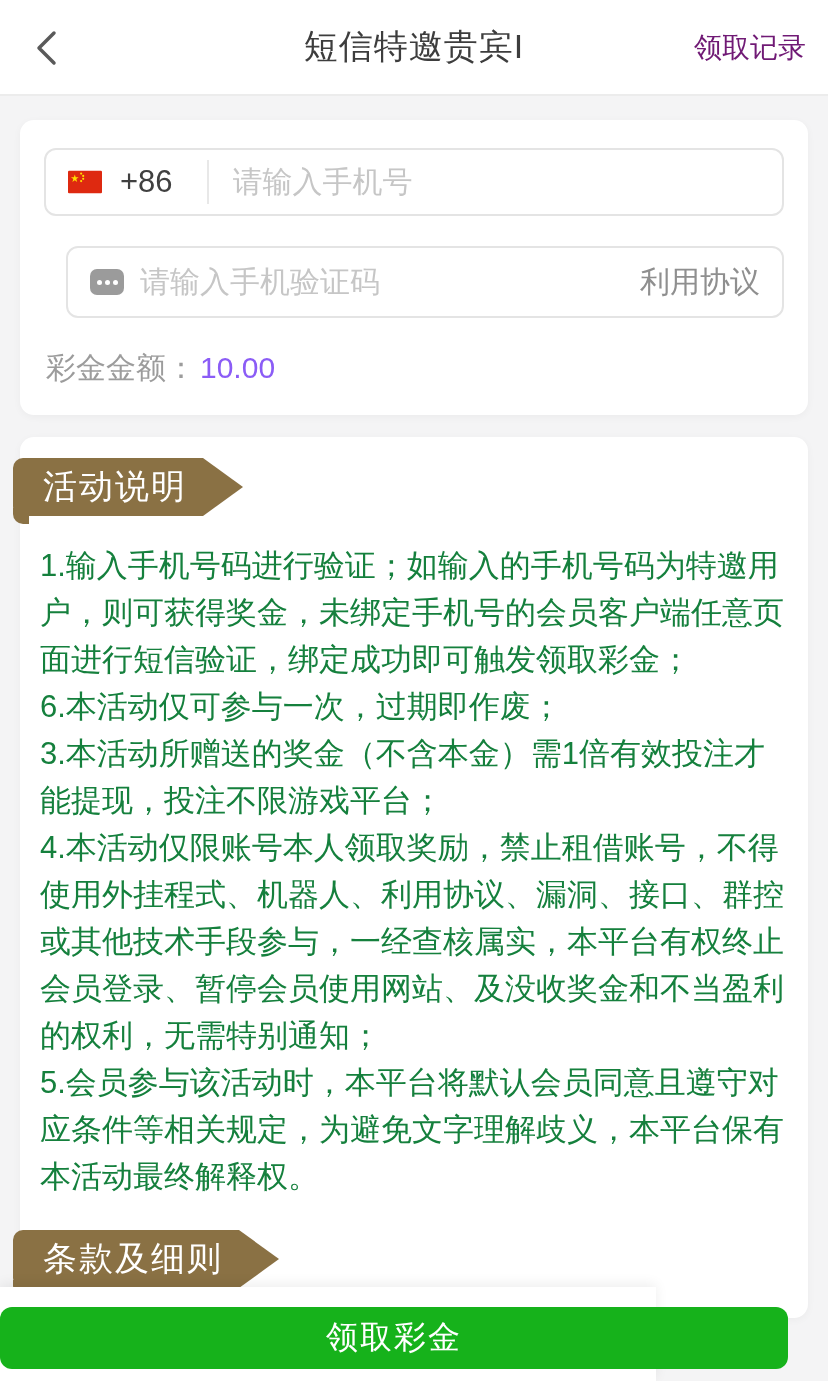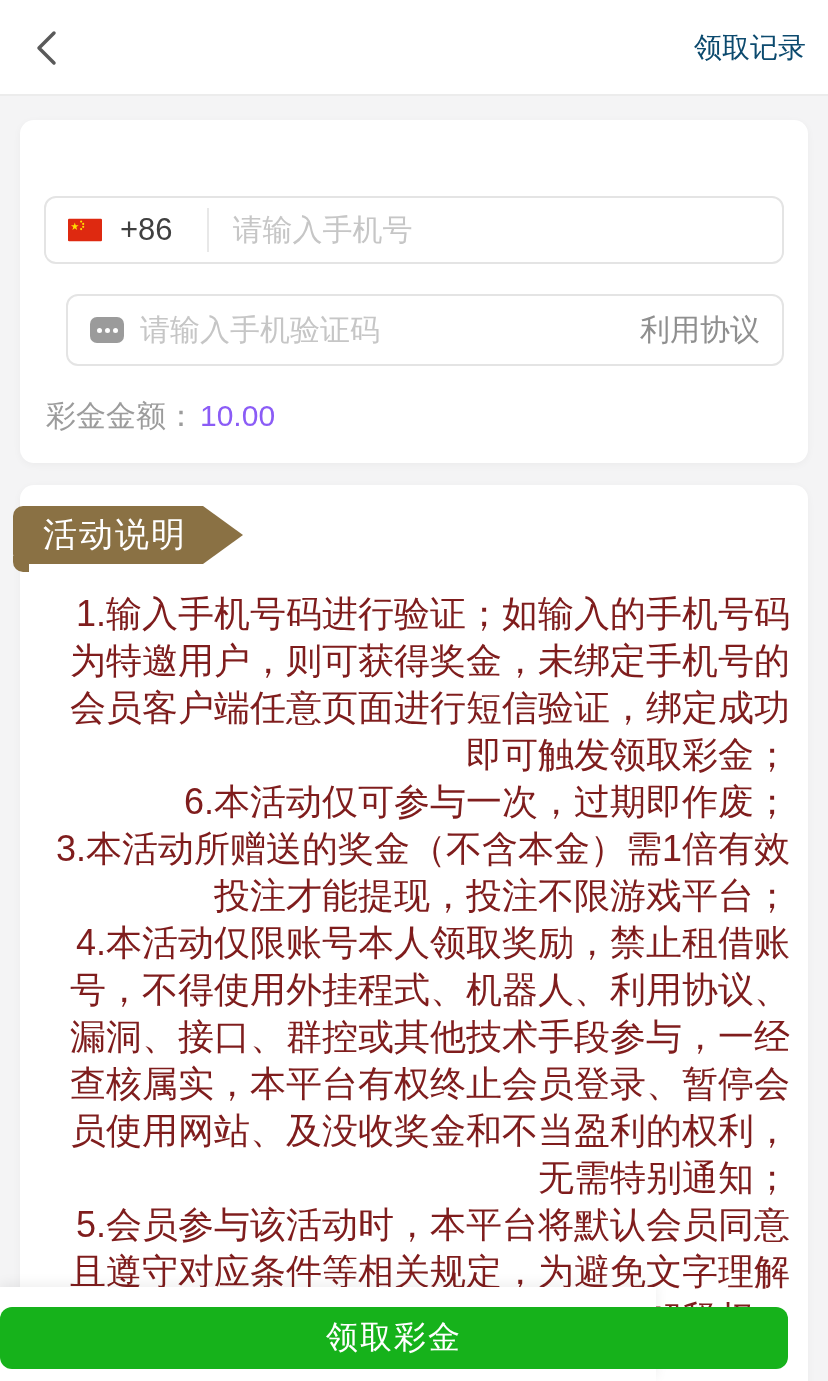--- a/index.html
+++ b/index.html
@@ -21,35 +21,35 @@
     position:absolute; left:22px; top:0; height:96px; width:48px;
     background:none; border:none; padding:0; cursor:pointer;
     display:flex; align-items:center; justify-content:center;
   }
   .page-title {
     flex:1; text-align:center; font-size:34px; color:#3d3d3d; letter-spacing:1px;
   }
   .records-link {
     position:absolute; right:22px; top:0; height:96px;
     display:flex; align-items:center;
-    font-size:28px; color:#0c4a6e; text-decoration:none; cursor:pointer;
+    font-size:28px; color:#701a75; text-decoration:none; cursor:pointer;
   }
   
   .main { padding:24px 20px 0; }
   .card {
     background:#ffffff; border-radius:14px;
     box-shadow:0 2px 8px rgba(0,0,0,0.04);
   }
   .form-card { padding:28px 24px 26px; margin-bottom:22px; }
   .field {
     display:flex; align-items:center;
     border:2px solid #e4e4e4; border-radius:12px;
     height:68px; padding:0 22px; background:#fff;
   }
-  .phone-field { margin-bottom:30px;margin-top:48px; }
+  .phone-field { margin-bottom:30px; }
   .code-field { height:72px;margin-left:22px; }
   .flag { display:inline-flex; width:34px; height:24px; flex:0 0 auto; }
   .cc { font-size:31px; color:#404040; margin-left:18px; }
   .vdiv { width:2px; height:44px; background:#e8e8e8; margin:0 24px 0 34px; flex:0 0 auto; }
   .txt-input {
     border:none; outline:none; flex:1 1 auto; min-width:0;
     font-size:30px; color:#333; background:transparent; font-family:Liberation Serif, serif;
     padding:0;
   }
   .txt-input::placeholder { color:#c6c6c6; }
@@ -79,21 +79,21 @@
     border-left:40px solid #8a7144;
   }
   .ribbon::before {
     content:''; position:absolute; left:0; bottom:-8px;
     width:16px; height:16px; background:#8a7144;
     border-radius:0 0 0 10px; z-index:0;
   }
   .ribbon span { position:relative; z-index:1; }
   .rules {
     padding:26px 18px 0 20px;
-    font-size:36px; line-height:47px; color:#7f1d1d;text-align:right;
+    font-size:31px; line-height:47px; color:#15803d;
   }
   .rules p { margin:0; }
   .terms-ribbon { margin-top:30px; }
   
   .bottom-bar {
     position:absolute; left:0; bottom:0; width:656px; height:94px;
     background:#ffffff; box-shadow:0 -3px 12px rgba(0,0,0,0.07);
   }
   .claim-btn {
     display:block; margin:20px auto 0; width:788px; height:62px;
@@ -105,20 +105,21 @@
 <body>
 
 <div class="header">
   <button class="back-btn">
     <span style="display:flex;">
       <svg width="24" height="36" viewBox="0 0 24 36">
         <polyline points="20,3 5,18 20,33" fill="none" stroke="#5a5a5a" stroke-width="3.5" stroke-linecap="round" stroke-linejoin="round"></polyline>
       </svg>
     </span>
   </button>
+  <div class="page-title">短信特邀贵宾I</div>
   <a class="records-link">领取记录</a>
 </div>
 
 <div class="main">
 
   <section class="card form-card">
     <div class="field phone-field">
       <span class="flag">
         <svg width="34" height="24" viewBox="0 0 30 20">
           <rect width="30" height="20" fill="#de2910" rx="1"></rect>

